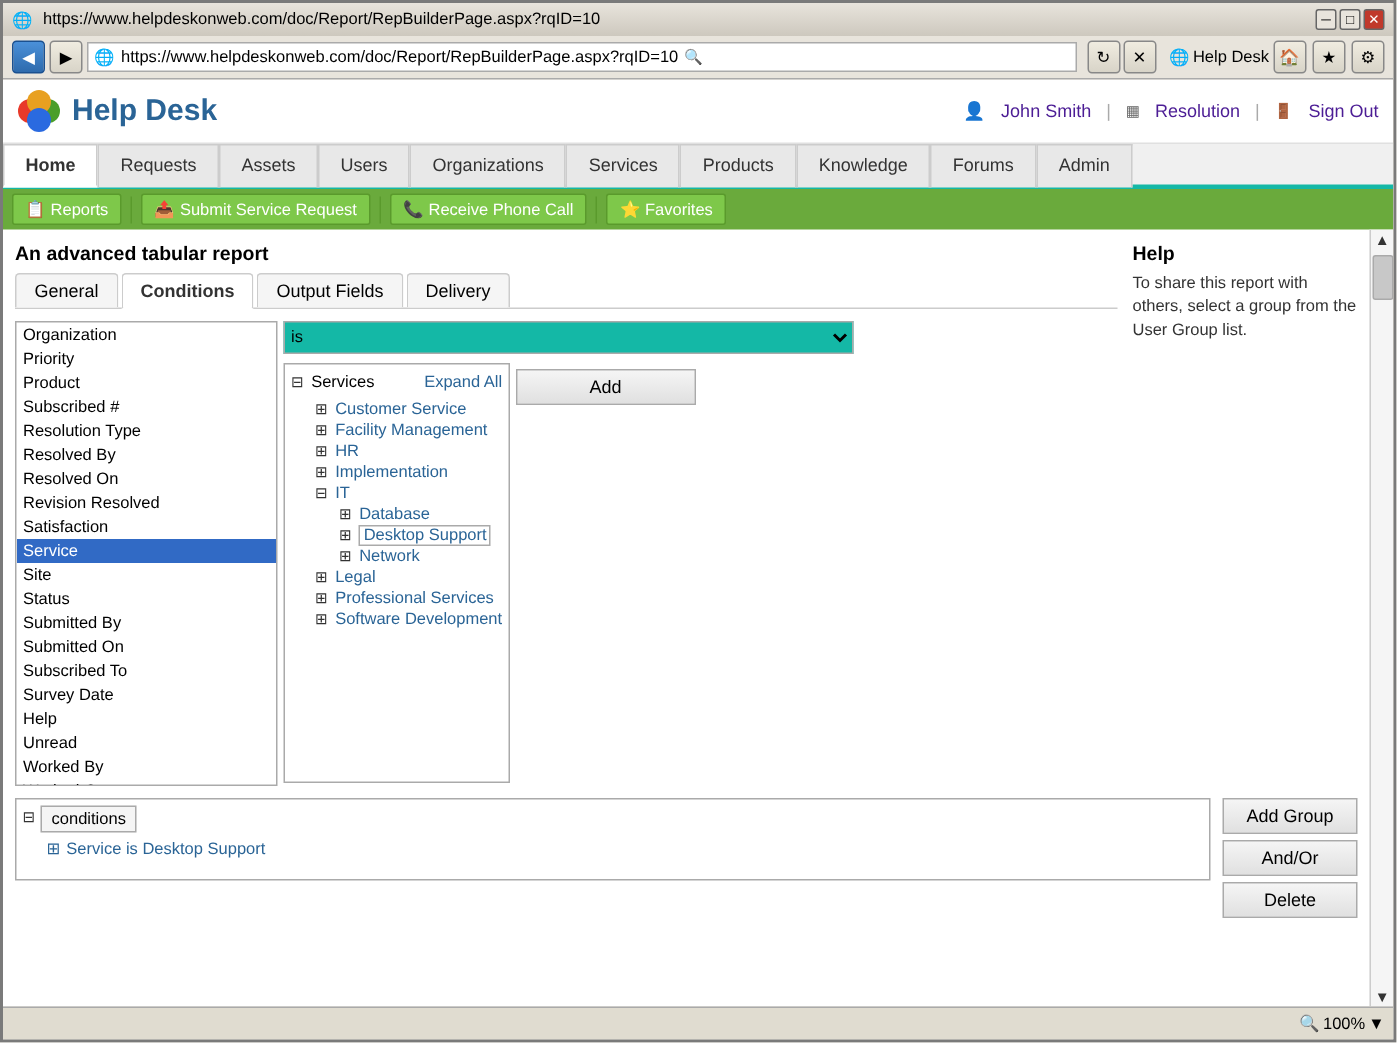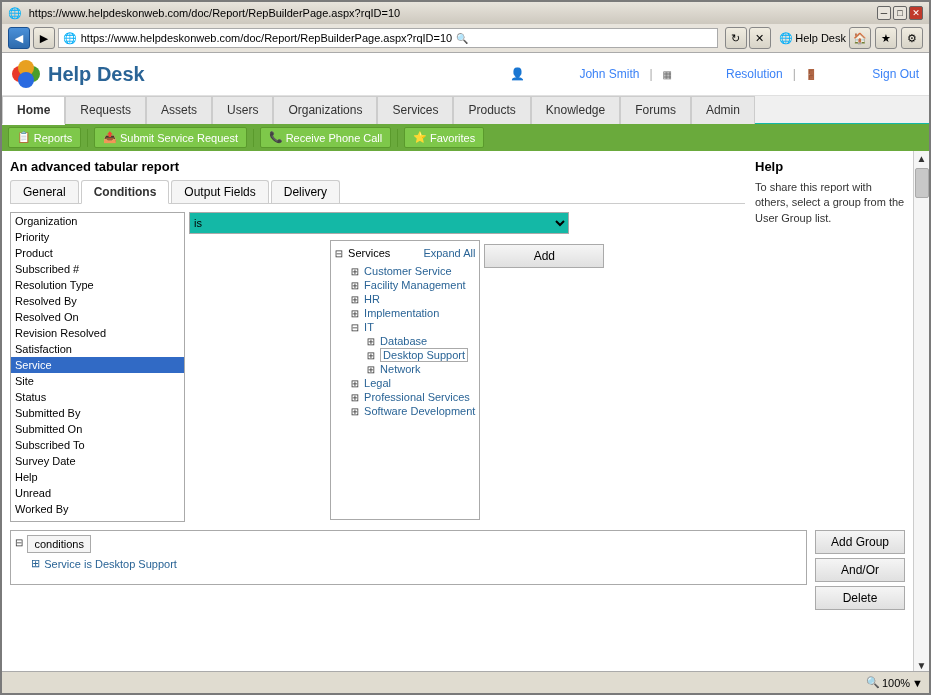--- a/index.html
+++ b/index.html
@@ -10,24 +10,24 @@
     .btn-max { background: #e8e4dc; }
     .btn-close { background: #c0392b; color: white; }
     .browser-nav { display: flex; align-items: center; gap: 3px; padding: 3px 6px; background: #e8e4dc; border-bottom: 1px solid #aaa; }
     .nav-btn { width: 22px; height: 22px; background: linear-gradient(to bottom, #f0ece0, #d8d4c8); border: 1px solid #888; border-radius: 3px; display: flex; align-items: center; justify-content: center; cursor: pointer; font-size: 11px; }
     .nav-btn.back { background: linear-gradient(to bottom, #4a90d9, #2e6bad); color: white; border-color: #1a5090; }
     .address-bar { flex: 1; height: 20px; border: 1px solid #aaa; background: white; padding: 0 4px; font-size: 11px; display: flex; align-items: center; }
     .address-text { font-size: 11px; color: #000; }
     .app-logo { display: flex; align-items: center; gap: 6px; }
     .app-title { font-size: 20px; font-weight: bold; color: #2a6496; }
     .header-user { display: flex; align-items: center; gap: 10px; font-size: 12px; color: #333; }
-    .user-link { color: #3b82f6; cursor: pointer; text-decoration: none; display: flex; align-items: center; gap: 3px; margin-left: 44px; }
-
-    
-    .nav-tabs { background: #f0f0f0; border-bottom: 1px solid #14b8a6; display: flex; }
+    .user-link { color: #4c1d95; cursor: pointer; text-decoration: none; display: flex; align-items: center; gap: 3px; }
+
+    
+    .nav-tabs { background: #f0f0f0; border-bottom: 3px solid #14b8a6; display: flex; }
     .nav-tab { padding: 6px 14px; font-size: 12px; cursor: pointer; border: 1px solid #ccc; border-bottom: none; margin-bottom: -2px; background: #e8e8e8; color: #333; }
     .nav-tab.active { background: white; border-bottom: 2px solid white; z-index: 1; font-weight: bold; }
 
     
     .toolbar { background: #6aaa3c; padding: 3px 6px; display: flex; align-items: center; gap: 4px; }
     .toolbar-btn { background: #7ec84a; border: 1px solid #5a9a2c; padding: 3px 8px; color: white; font-size: 11px; cursor: pointer; display: flex; align-items: center; gap: 3px; border-radius: 2px; }
     .toolbar-sep { width: 1px; height: 18px; background: #5a9a2c; margin: 0 2px; }
 
     
     .report-title { font-size: 13px; font-weight: bold; margin-bottom: 6px; }
@@ -240,21 +240,21 @@
                       <select class="operator-select">
                         <option>is</option>
                         <option>is not</option>
                         <option>contains</option>
                         <option>does not contain</option>
                         <option>starts with</option>
                         <option>ends with</option>
                       </select>
                     </div>
 
-                    <div style="display:flex;gap:4px;justify-content:center;">
+                    <div style="display:flex;gap:4px;">
                       <div class="tree-container">
                         <div class="tree-scroll">
 
                           <div class="tree-header">
                             <div class="tree-node tree-node-root">
                               <span class="expand-icon">⊟</span>
                               <span>Services</span>
                             </div>
                             <a class="expand-all">Expand All</a>
                           </div>

